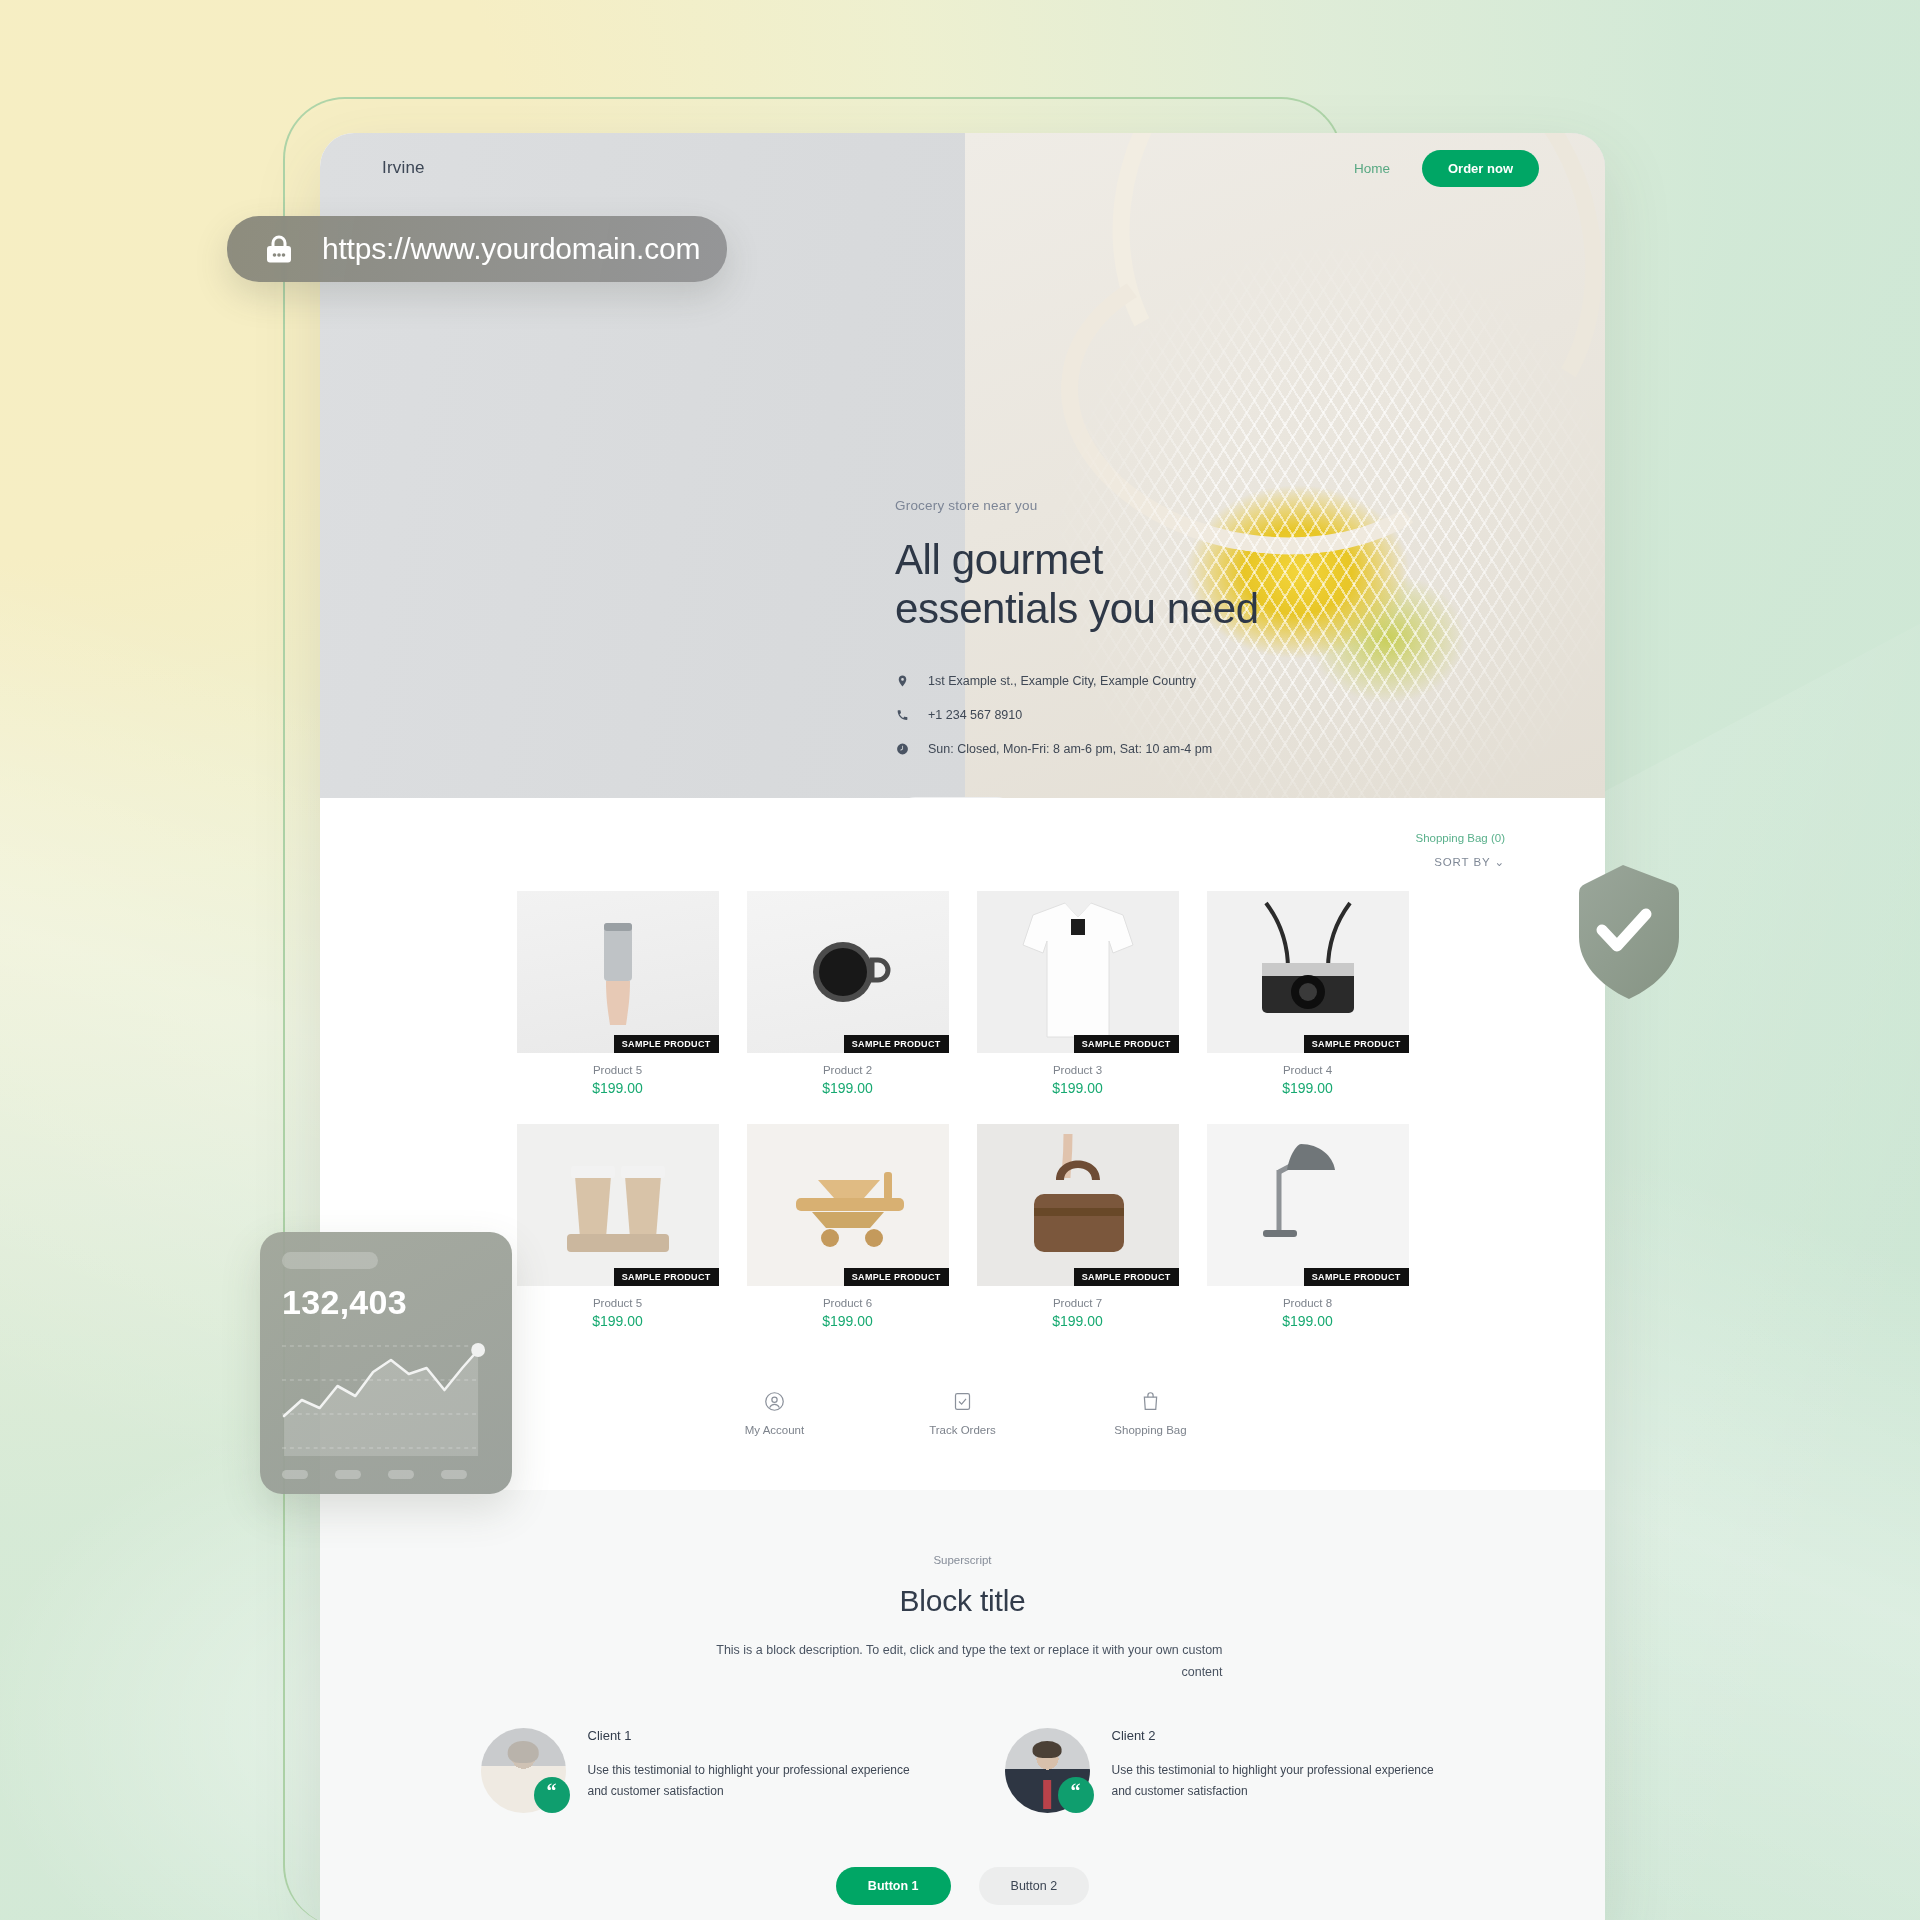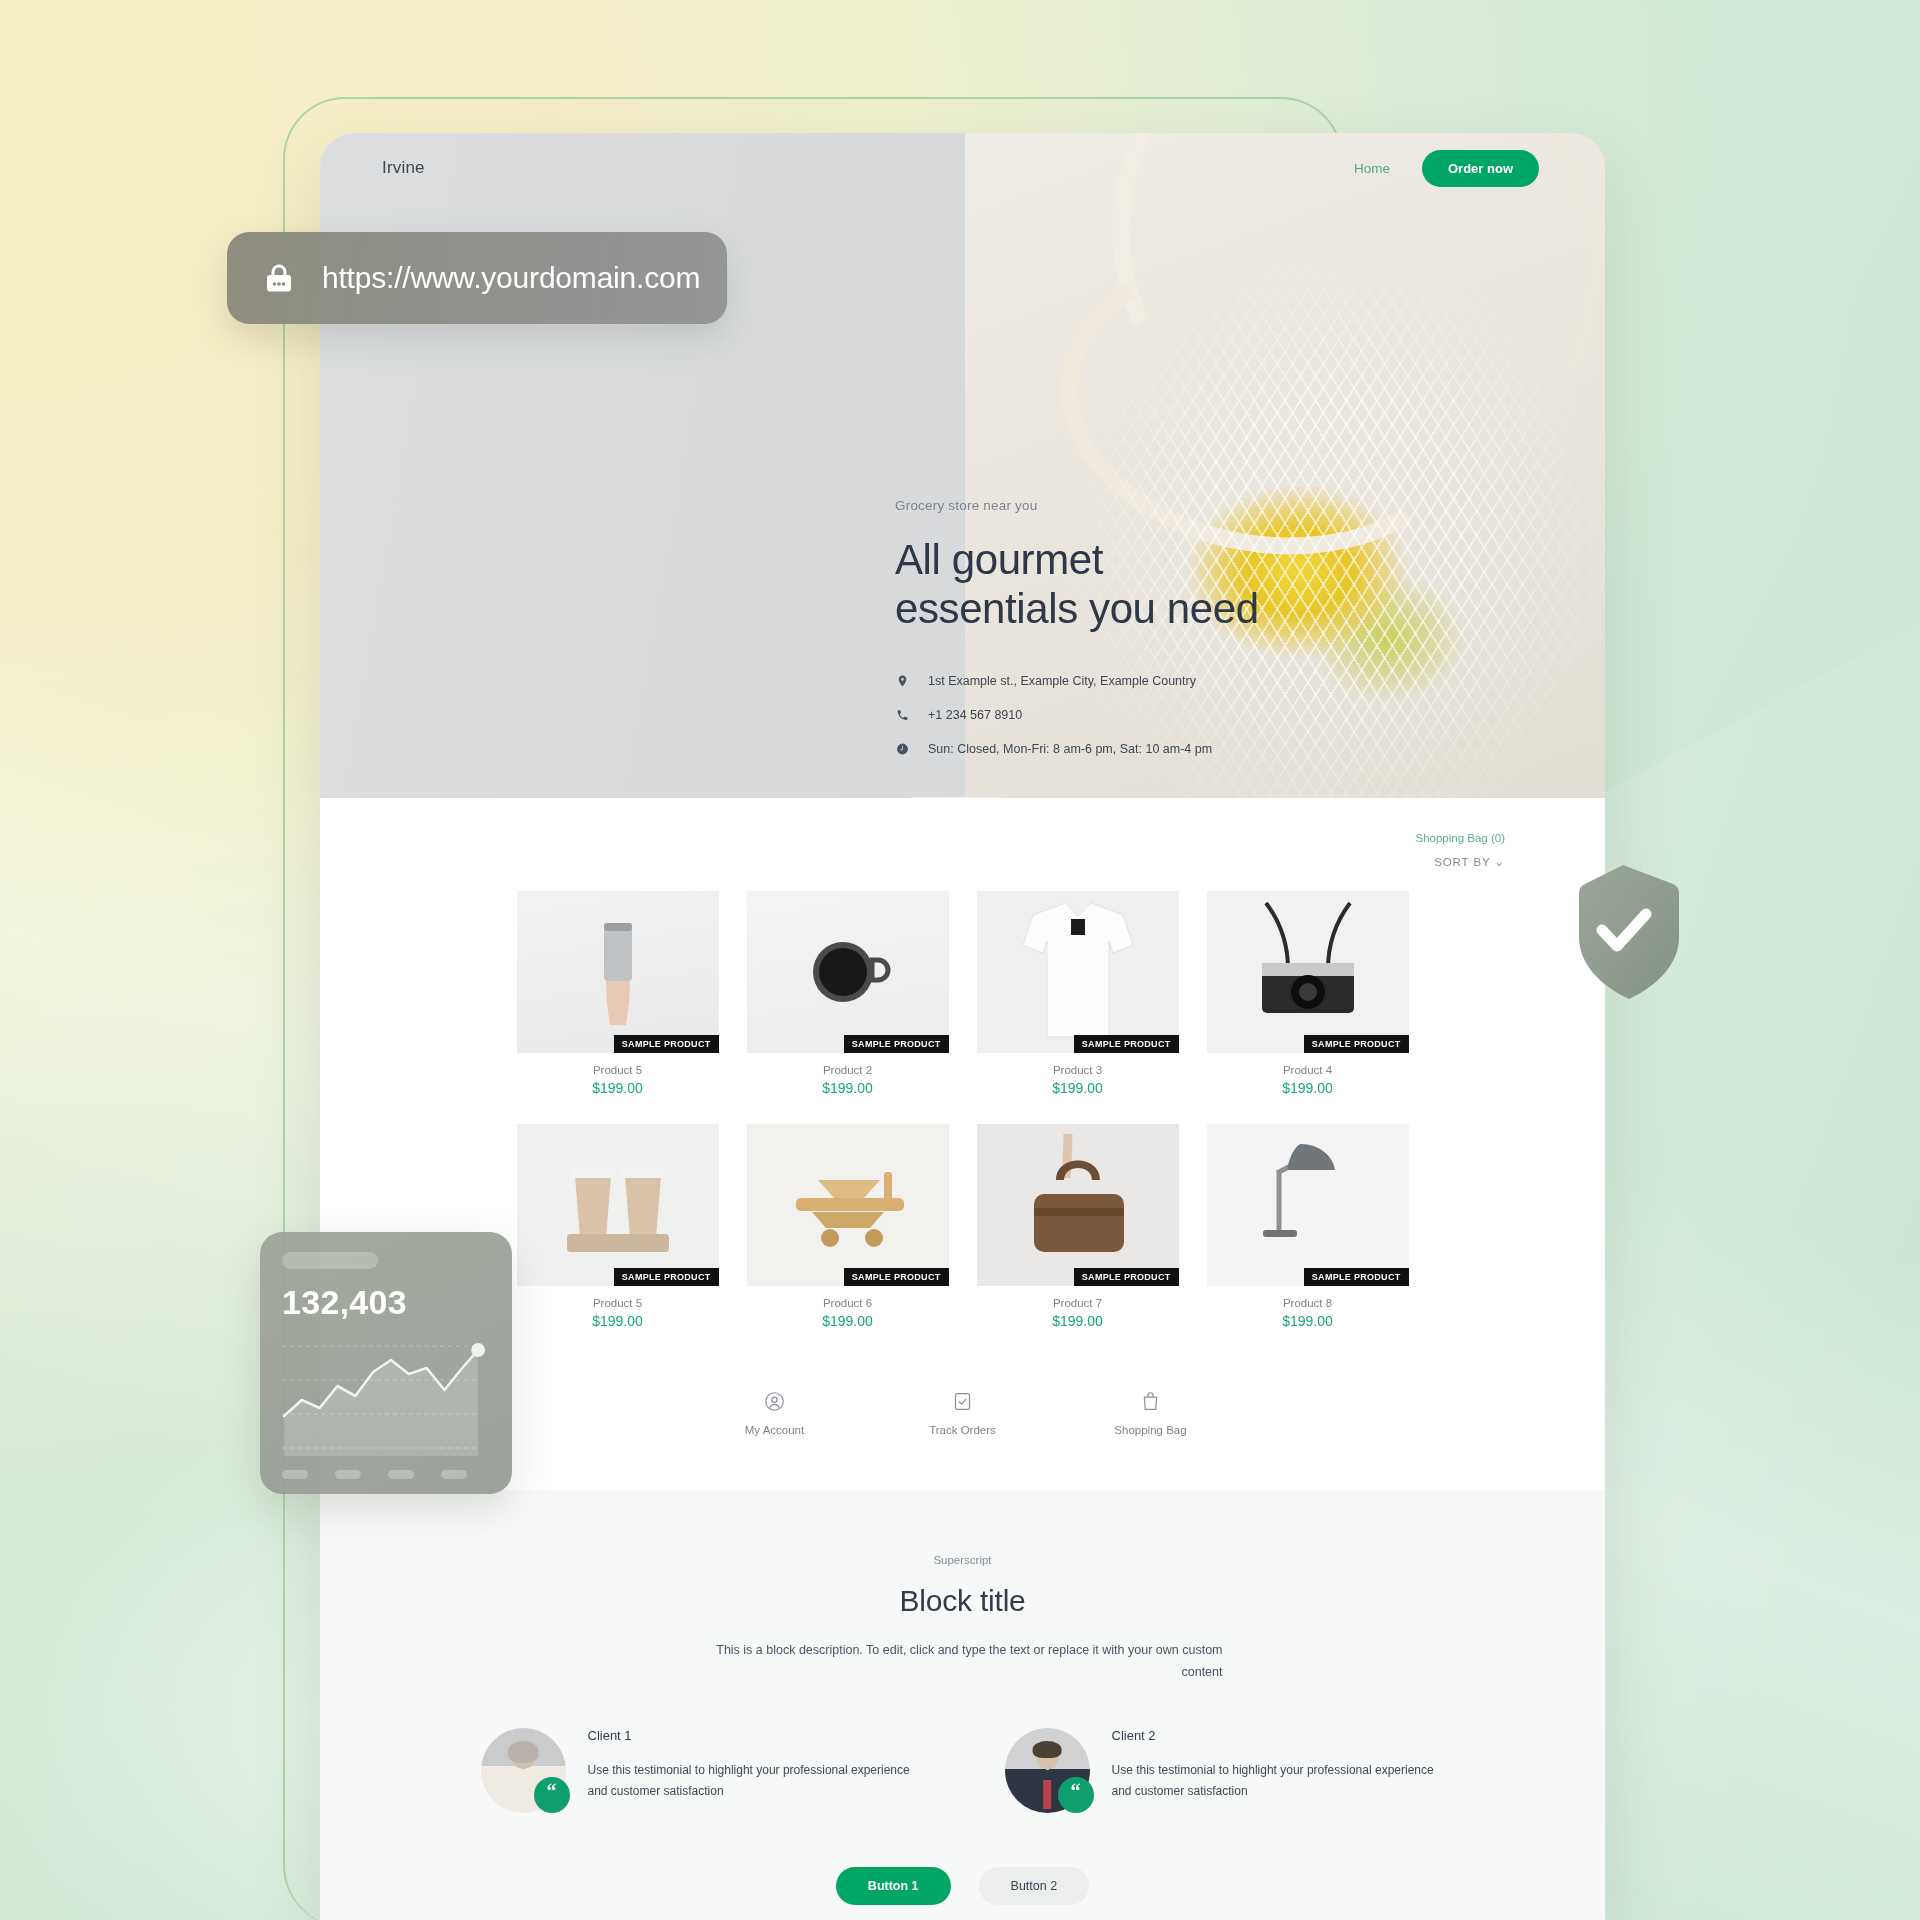--- a/index.html
+++ b/index.html
@@ -152,23 +152,23 @@
   }
   .t-name{ font-size:13px; color:#323c4b; }
   .t-text{ font-size:12px; color:#3f4855; line-height:1.75; margin-top:17px; width:330px; }
 
   .btnrow{ display:flex; justify-content:center; gap:28px; margin-top:54px; }
   .btn1{ background:#00a665; color:#fff; font-size:12.5px; font-weight:600; padding:12px 32px; border-radius:20px; border:none; }
   .btn2{ background:#eceded; color:#3b4553; font-size:12.5px; padding:12px 32px; border-radius:20px; border:none; }
 
   
   .urlpill{
-    position:absolute; left:227px; top:232px; width:500px; height:92px;
+    position:absolute; left:227px; top:216px; width:500px; height:66px;
     background:linear-gradient(100deg, rgba(132,132,120,0.92), rgba(143,144,146,0.93));
-    border-radius:22px; display:flex; align-items:center; padding:0 34px; gap:25px;
+    border-radius:32px; display:flex; align-items:center; padding:0 34px; gap:25px;
     box-shadow:0 14px 34px rgba(80,85,70,0.18); backdrop-filter:blur(2px);
   }
   .lockico{ width:36px; height:36px; flex:none; }
   .lockico svg{ width:36px; height:36px; fill:#fff; }
   .urltext{ color:#fff; font-size:30px; letter-spacing:-.2px; }
 
   
   .statcard{
     position:absolute; left:260px; top:1232px; width:252px; height:262px;
     background:linear-gradient(150deg, rgba(158,163,152,0.93), rgba(150,156,150,0.94));

